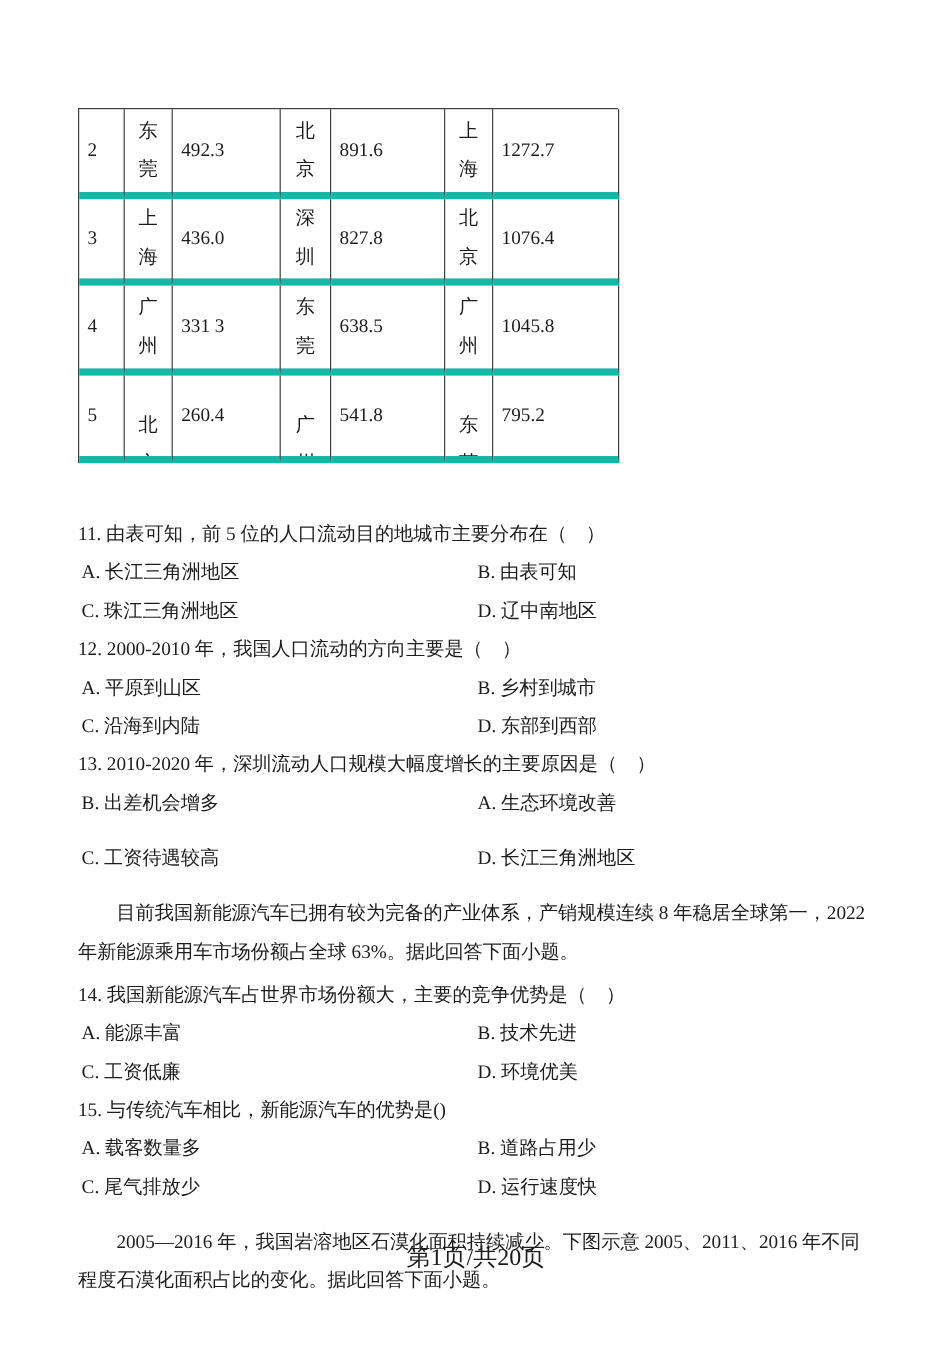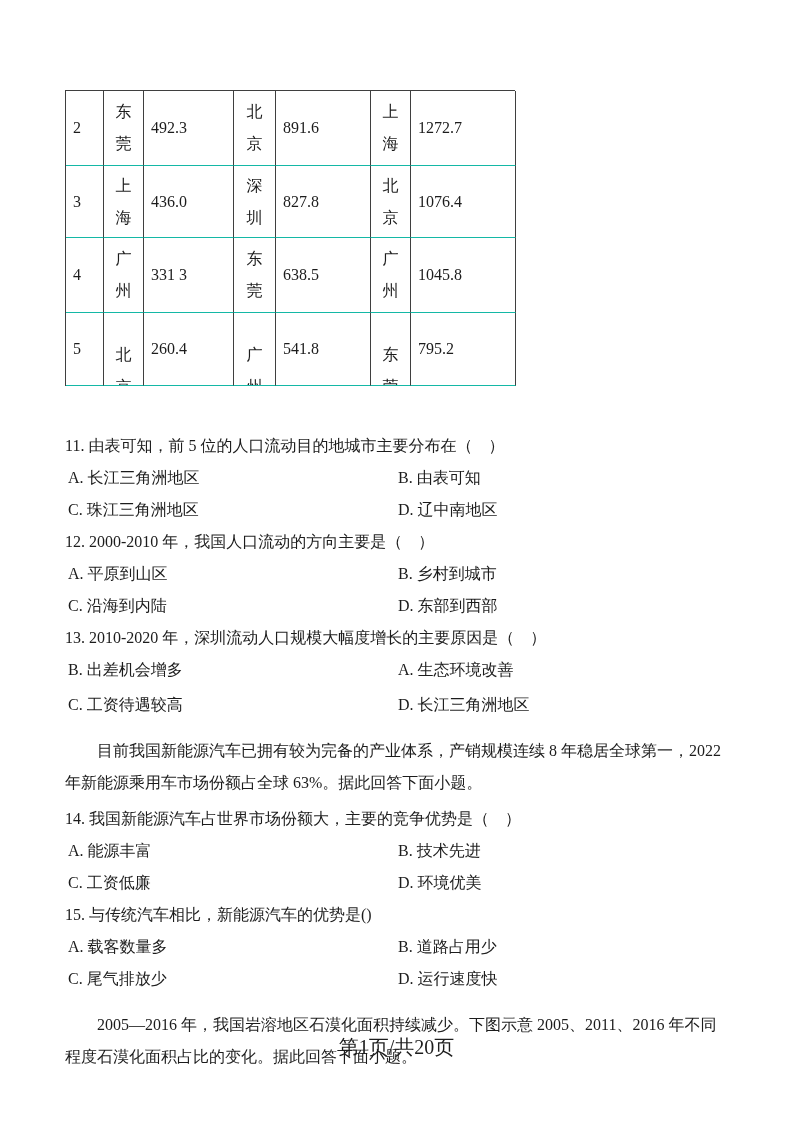--- a/index.html
+++ b/index.html
@@ -24,21 +24,21 @@
     border-top: 1px solid #3f3f3f;
     border-left: 1px solid #3f3f3f;
   }
   .trow { display: grid; grid-template-columns: 38px 40px 90px 42px 95px 40px 105px; }
   .trow.r1 { height: 75px; }
   .trow.r2 { height: 72px; }
   .trow.r3 { height: 75px; }
   .trow.r4 { height: 73px; }
   .tc {
     border-right: 1px solid #3f3f3f;
-    border-bottom: 1px solid #14b8a6;
+    border-bottom: 6px solid #14b8a6;
     display: flex;
     align-items: center;
     overflow: hidden;
   }
   .tc.rank, .tc.val { padding-left: 7px; }
   .tc.citycell { justify-content: center; }
   .city {
     display: block;
     width: 1.15em;
     line-height: 2;
@@ -47,21 +47,21 @@
   }
   
   .trow.r4 .citycell { align-items: flex-start; }
   .trow.r4 .city { margin-top: 26px; }
   
   .content { position: absolute; left: 65px; top: 430px; width: 665px; }
   .line { line-height: 32px; }
   .opts { display: grid; grid-template-columns: 330px 1fr; padding-left: 3px; }
   .passage { text-indent: 2em; }
   .mt1 { margin-top: 14px; }
-  .mt3 { margin-top: 3px; }
+  .mt3 { margin-top: 14px; }
   .mt4 { margin-top: 4px; }
   
   .footer {
     position: absolute;
     top: 1034px;
     left: 0;
     width: 100%;
     text-align: center;
     font-size: 20px;
   }

